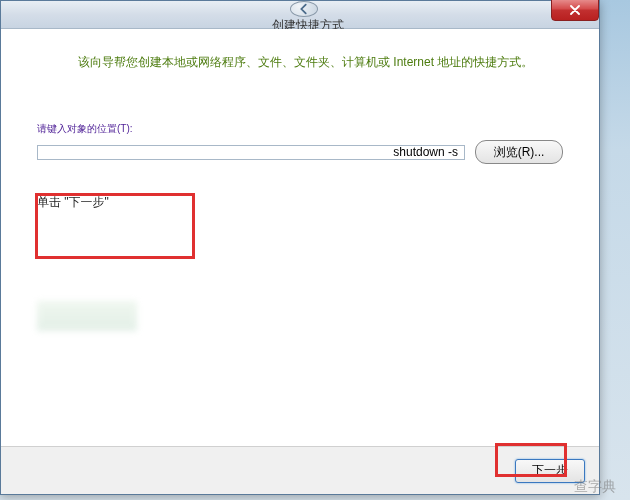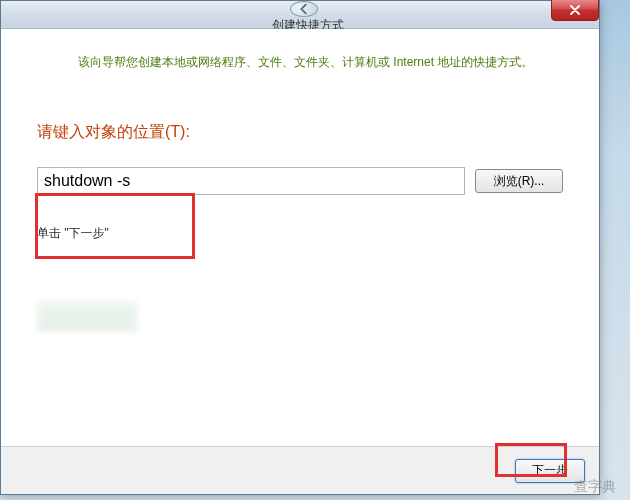--- a/index.html
+++ b/index.html
@@ -76,44 +76,45 @@
     margin-bottom: 28px;
   }
   .desc {
     color: #4d7c0f;
     font-size: 12px;
     margin-bottom: 50px;
     line-height: 1.6;
     margin-left: 41px;
   }
   .field-label {
-    color: #c2410c;
-    font-size: 16px;
-    margin-bottom: 24px;
+    color: #4c1d95;
+    font-size: 10px;
+    margin-bottom: 4px;
   }
   .input-row {
     display: flex;
     gap: 10px;
     align-items: center;
     position: relative;
   }
   .location-input {
     flex: 1;
-    height: 28px;
+    height: 15px;
     border: 1px solid #a8b8c8;
     padding: 2px 6px;
-    font-size: 16px;
+    font-size: 12px;
     background: #fff;
+    text-align: right;
   }
   .browse-btn {
     width: 88px;
     height: 24px;
     background: linear-gradient(to bottom, #f8f8f8, #e4e4e4);
     border: 1px solid #888;
-    border-radius: 3px;
+    border-radius: 11px;
     font-size: 12px;
     cursor: pointer;
   }
   .highlight-red {
     position: absolute;
     border: 3px solid #e03030;
     pointer-events: none;
   }
   .hl1 { left: 34px; top: 192px; width: 160px; height: 66px; }
   .hl2 { left: 494px; top: 442px; width: 72px; height: 34px; }

